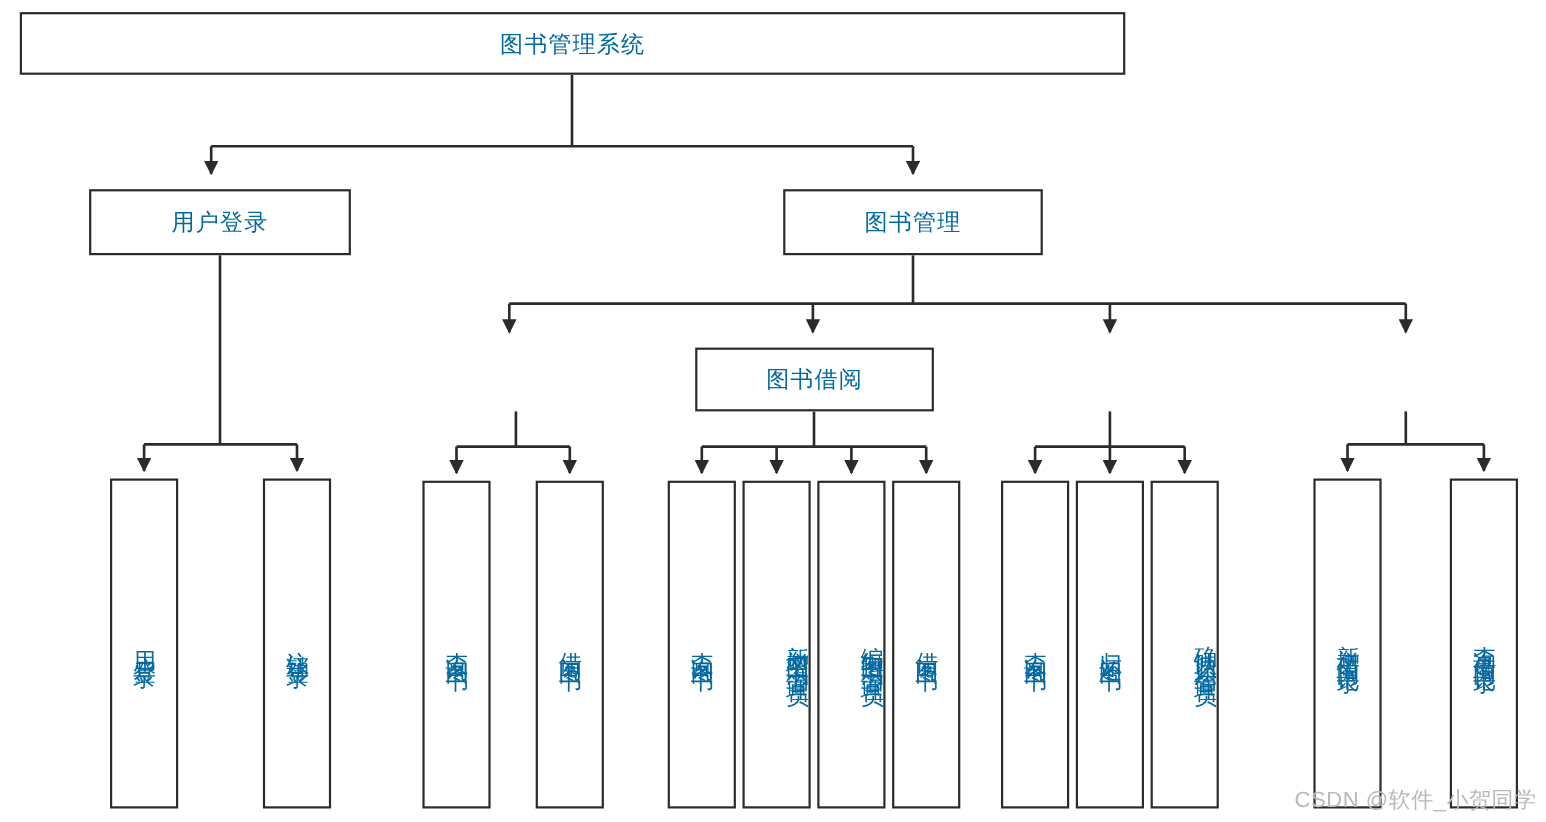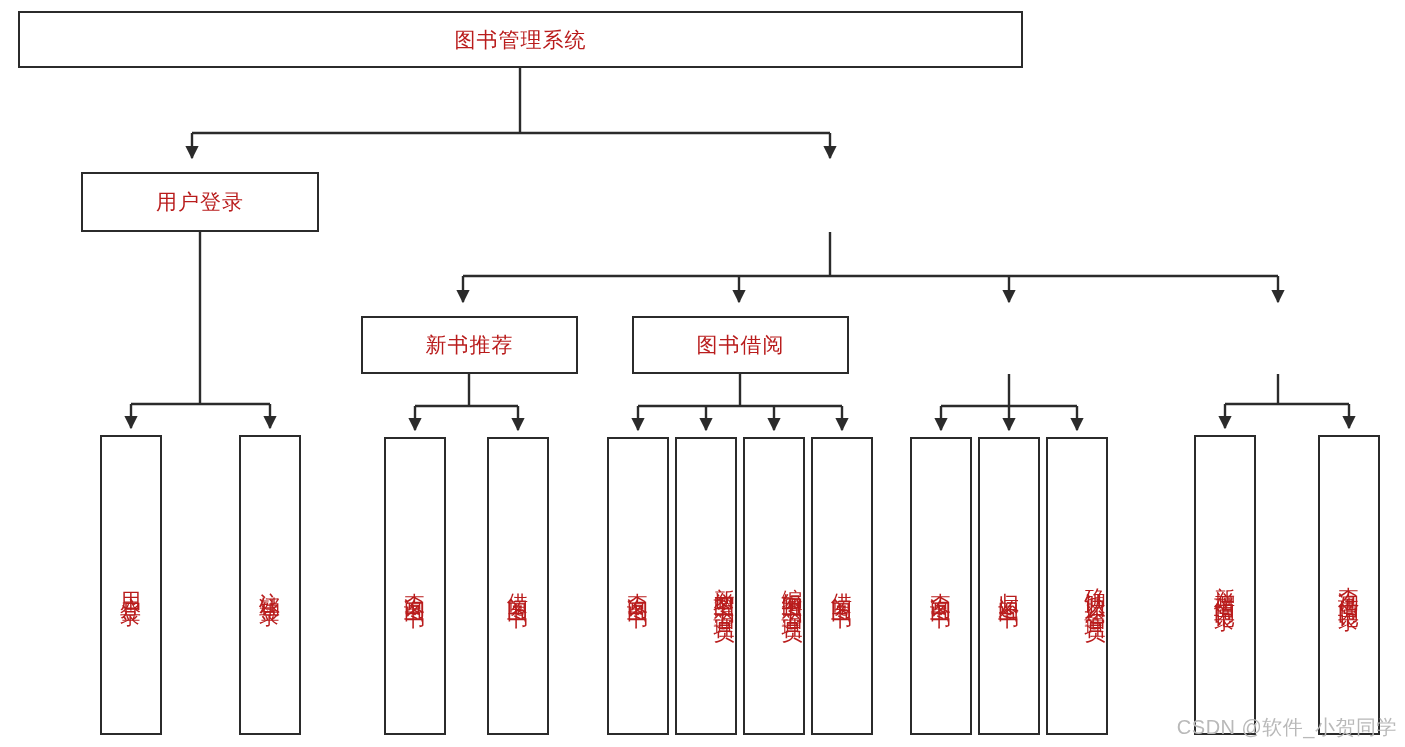--- a/index.html
+++ b/index.html
@@ -18,21 +18,21 @@
     overflow: hidden;
   }
   .node {
     position: absolute;
     box-sizing: border-box;
     border: 2px solid #2b2b2b;
     background: #ffffff;
     display: flex;
     align-items: center;
     justify-content: center;
-    color: #b91c1c;
+    color: #0369a1;
   }
   .node-h {
     font-size: 21px;
     letter-spacing: 1px;
     white-space: nowrap;
   }
   .node-root {
     font-size: 21px;
     letter-spacing: 1px;
   }
@@ -124,24 +124,24 @@
   </svg>
 
   <div class="node node-root" style="left:18px; top:11px; width:1005px; height:57px;">
     <span>图书管理系统</span>
   </div>
 
   <div class="node node-h" style="left:81px; top:172px; width:238px; height:60px;">
     <span>用户登录</span>
   </div>
 
-
-  <div class="node node-h" style="left:361px; top:316px; width:217px; height:58px;">
-    <span>新书推荐</span>
-  </div>
+  <div class="node node-h" style="left:712px; top:172px; width:236px; height:60px;">
+    <span>图书管理</span>
+  </div>
+
 
   <div class="node node-h" style="left:632px; top:316px; width:217px; height:58px;text-align:center;">
     <span>图书借阅</span>
   </div>
 
 
 
   <div class="node node-v mid" style="left:100px; top:435px; width:62px; height:300px;">
     <span>用户登录</span>
   </div>

